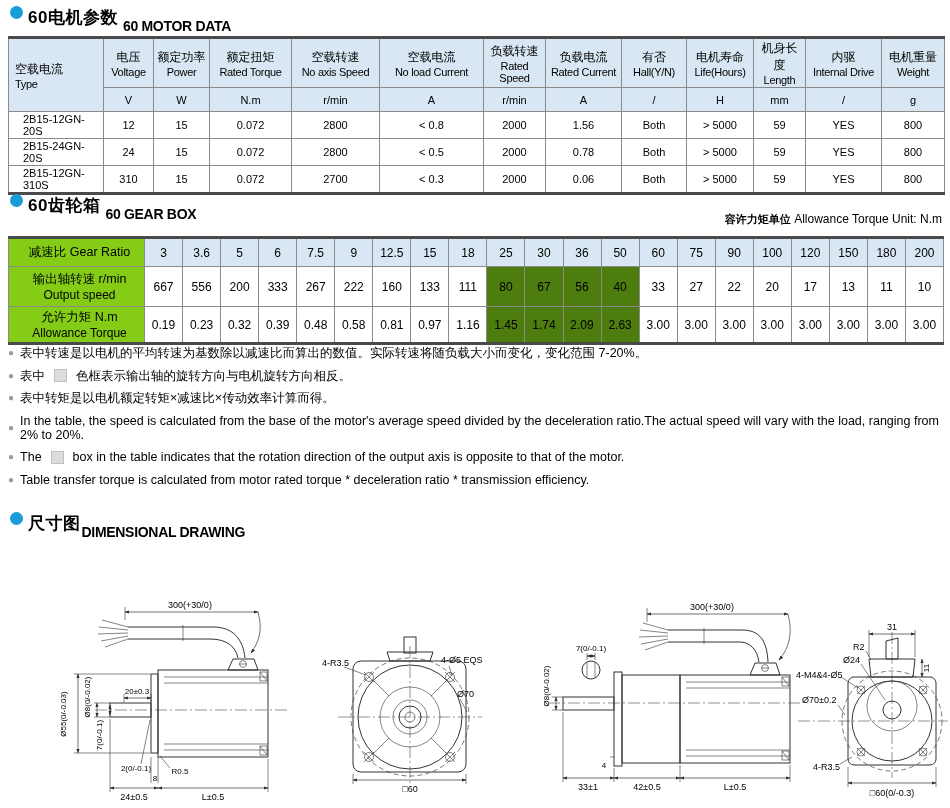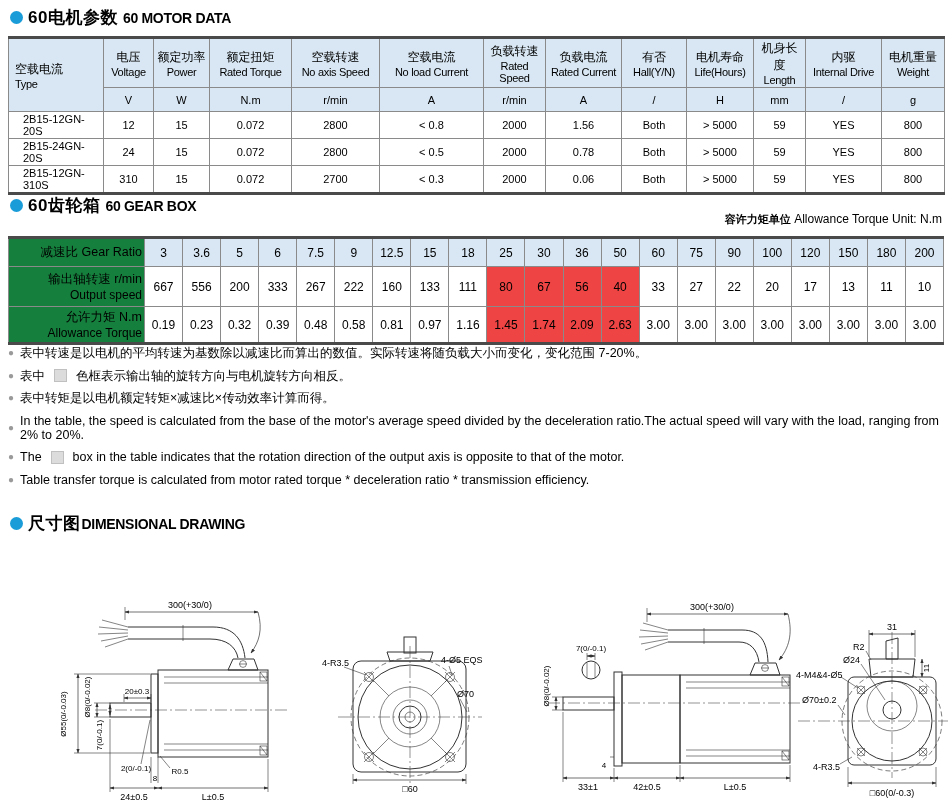--- a/index.html
+++ b/index.html
@@ -1,38 +1,38 @@
 <!DOCTYPE html>
 <html><head>
 <meta charset="utf-8">
 <style>
   html,body{margin:0;padding:0;}
   body{width:950px;height:808px;background:#fff;position:relative;overflow:hidden;
        font-family:"Liberation Sans",sans-serif;color:#000;}
-  .sec{position:absolute;left:10px;display:flex;align-items:center;gap:5px;font-weight:bold;}
+  .sec{position:absolute;left:10px;display:flex;gap:5px;font-weight:bold;}
   .dot{width:13px;height:13px;border-radius:50%;background:#1a9cd8;display:inline-block;}
   .sec .zh{font-size:17px;letter-spacing:0.5px;}
-  .sec .en{font-size:14px;letter-spacing:-0.3px;}
+  .sec .en{font-size:14px;letter-spacing:-0.3px;margin-top:12px;}
   table{position:absolute;left:8px;width:936px;border-collapse:collapse;table-layout:fixed;
         border-top:3px solid #4a4a4a;border-bottom:3px solid #4a4a4a;}
   th,td{border:1px solid #8a8a8a;text-align:center;padding:1px 2px;font-weight:normal;overflow:hidden;}
   
   .motor thead th{background:#d8e7f3;}
   .motor .hzh{font-size:12px;}
   .motor .hen{font-size:11px;letter-spacing:-0.3px;}
   .motor .unit{height:21px;font-size:11px;}
   .motor tbody td{height:15px;font-size:11px;}
   .motor .typecell{text-align:left;padding-left:6px;}
   .motor .model{text-align:left;padding-left:14px;}
   
   .gear td,.gear th{font-size:12px;}
-  .gear .lbl{background:#15803d;text-align:right;padding-left:8px;font-size:12.5px;}
+  .gear .lbl{background:#84cc16;text-align:center;padding-left:8px;font-size:12.5px;}
   .gear .lbl .l2{font-size:12px;}
   .gear .hdr{background:#d8e7f3;height:25px;}
-  .gear .rev{background:#ef4444;}
+  .gear .rev{background:#4d7c0f;}
   .gear .r2 td{height:37px;}
   .gear .r3 td{height:33px;}
   .unitnote{position:absolute;right:8px;top:212px;font-size:12px;}
   .unitnote .zh{font-weight:bold;font-size:11px;}
   .notes{position:absolute;left:8px;top:346px;width:936px;list-style:none;margin:0;padding:0;}
   .notes li{font-size:12.5px;margin-bottom:8.5px;display:flex;align-items:center;gap:6px;line-height:14px;}
   .notes .b{color:#9a9a9a;font-size:10px;}
   .graybox{display:inline-block;width:11px;height:11px;background:#dcdcdc;border:1px solid #c0c0c0;margin:0 3px;}
   
   svg{position:absolute;left:0;top:540px;}

